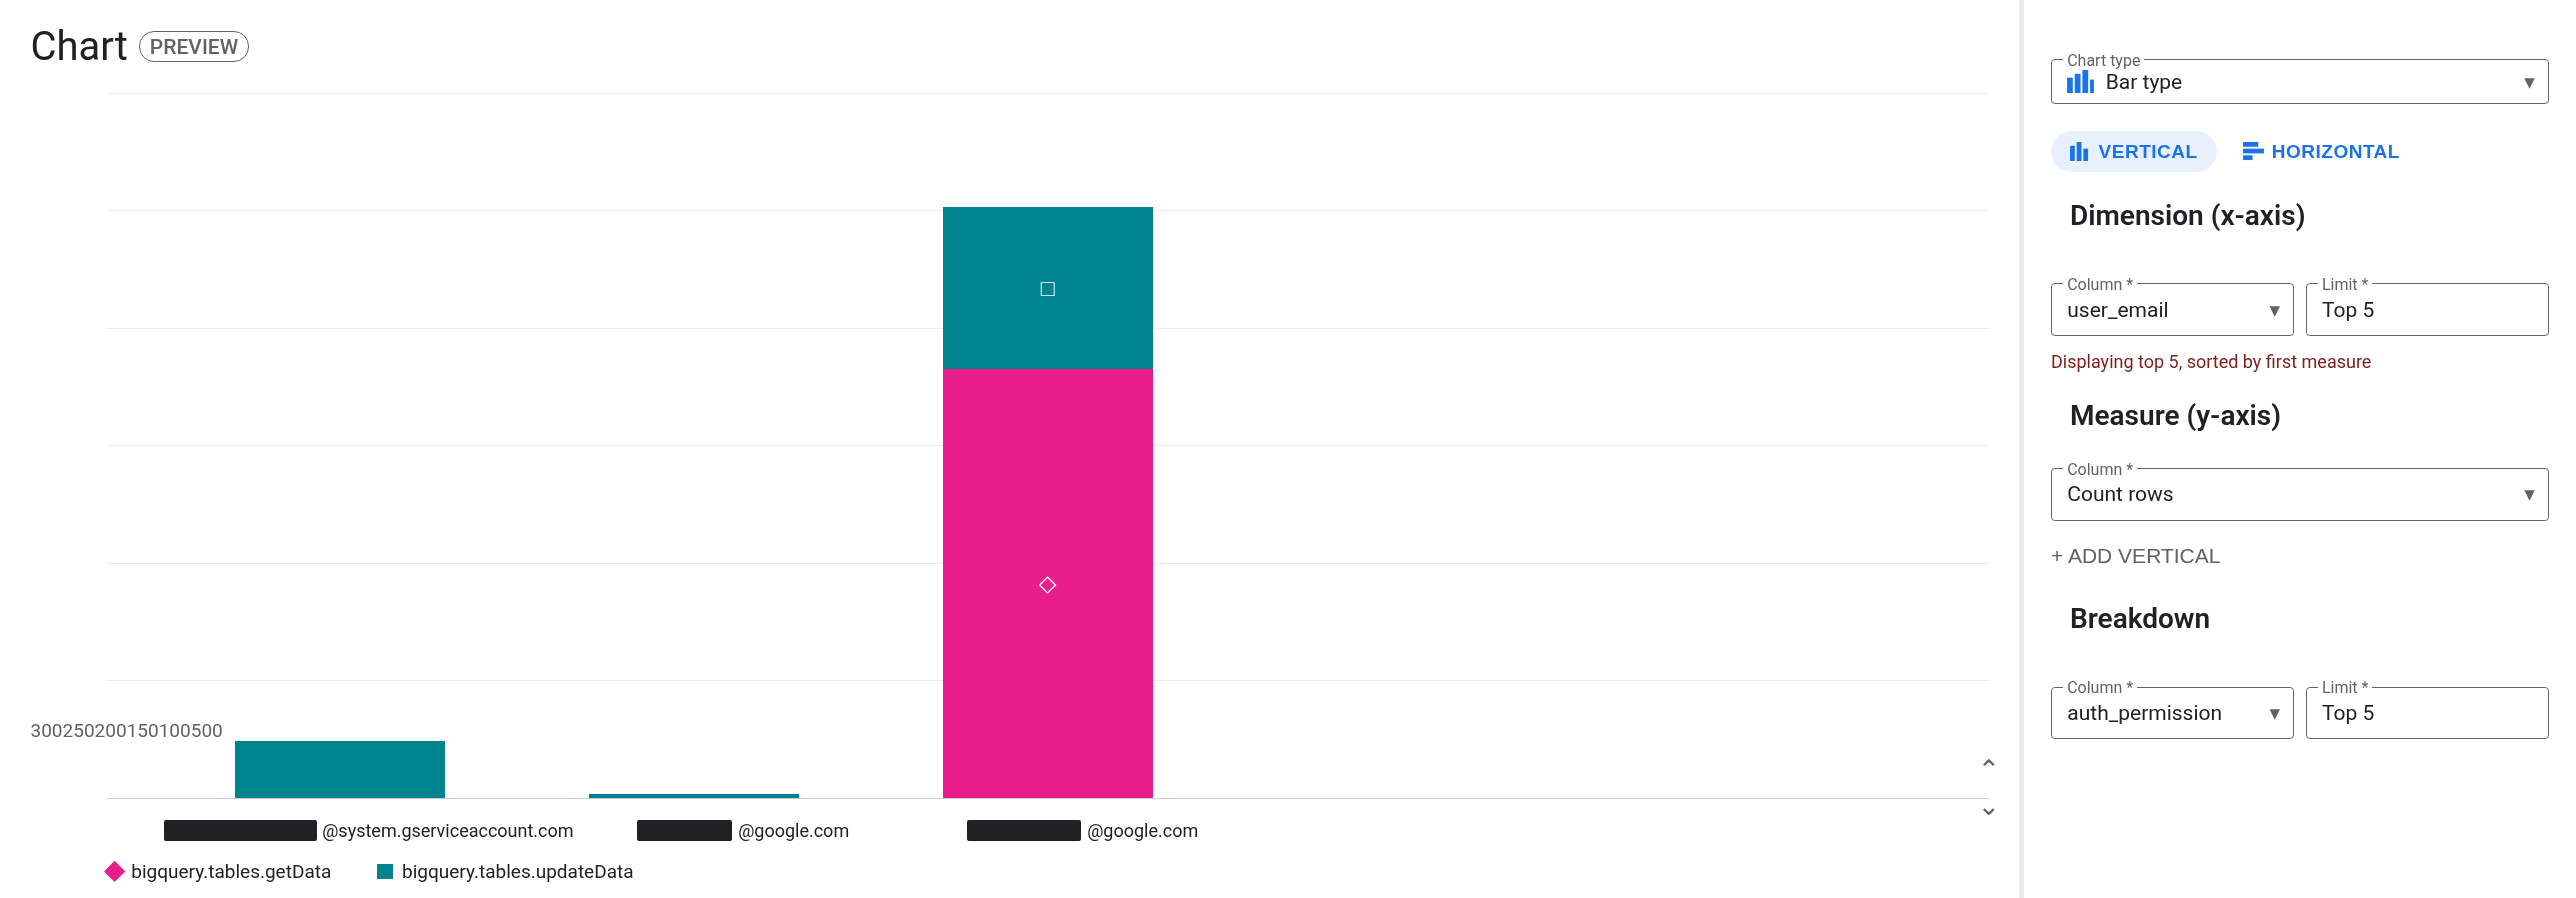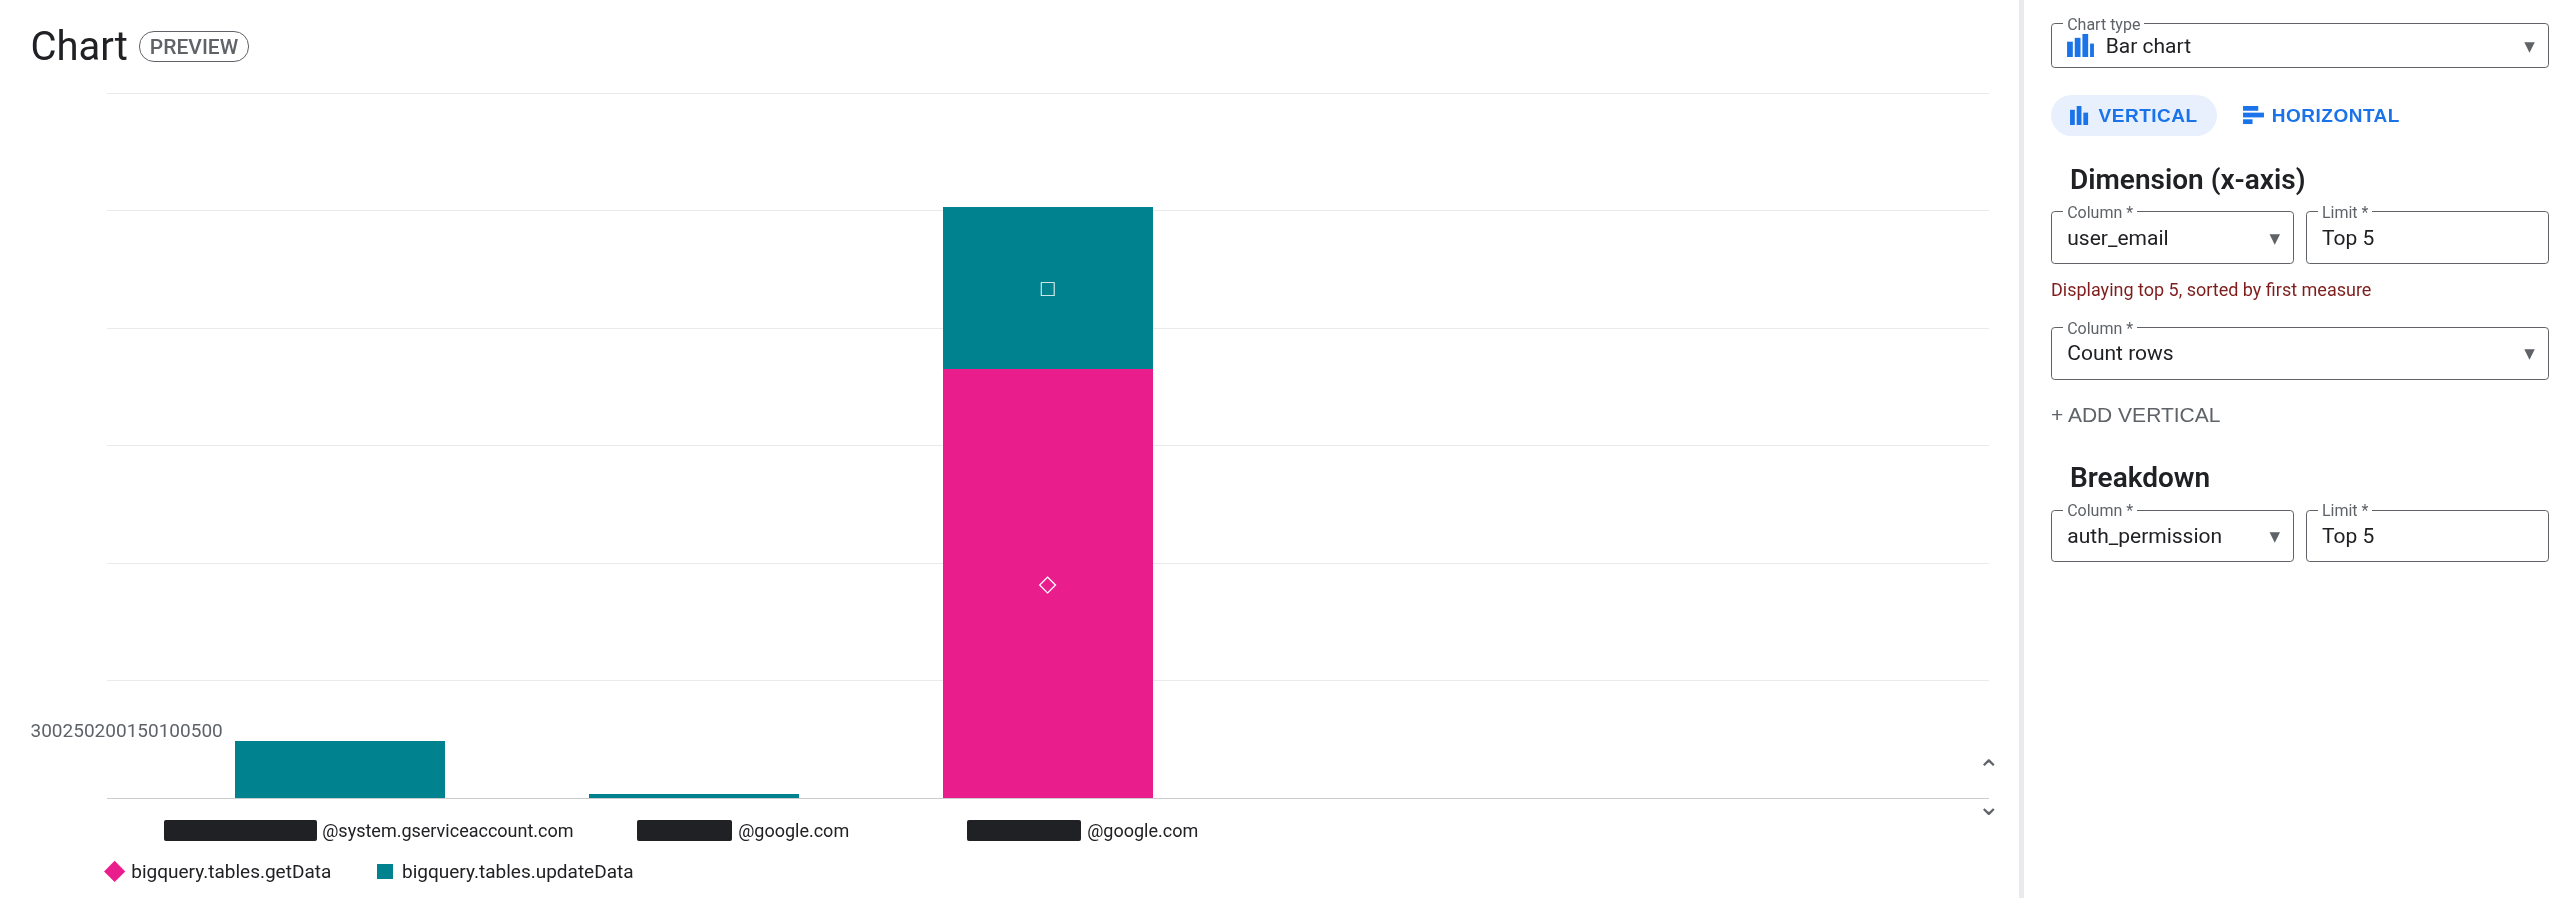--- a/index.html
+++ b/index.html
@@ -226,20 +226,21 @@
     
     .section {
       margin-bottom: 27px;
     }
 
     .field-group {
       border: 1px solid #5f6368;
       border-radius: 3.8px;
       position: relative;
       background: #fff;
+      margin-top: 36px;
     }
 
     .field-label-floating {
       position: absolute;
       top: -9.5px;
       left: 11.4px;
       background: #fff;
       padding: 0 3.8px;
       font-size: 16px;
       color: #5f6368;
@@ -448,21 +449,21 @@
     <div class="field-group" style="position:relative;">
       <span class="field-label-floating">Chart type</span>
       <div style="display:flex; align-items:center; padding: 9.5px 42px 9.5px 15.3px;">
 
         <svg width="27" height="23" viewBox="0 0 28 24" style="margin-right:11.4px;" fill="#1a73e8">
           <rect x="0" y="8" width="6" height="16"></rect>
           <rect x="8" y="4" width="6" height="20"></rect>
           <rect x="16" y="0" width="6" height="24"></rect>
           <rect x="24" y="10" width="4" height="14"></rect>
         </svg>
-        <span style="font-size:21px; color:#202124; flex:1;">Bar chart</span>
+        <span style="font-size:21px; color:#202124; flex:1;">Bar type</span>
       </div>
       <span class="select-arrow">▾</span>
     </div>
   </div>
 
   <div class="orientation-buttons">
     <button class="orient-btn orient-btn-active">
 
       <svg width="21" height="19" viewBox="0 0 22 20" fill="#1a73e8">
         <rect x="0" y="4" width="5" height="16"></rect>
@@ -496,20 +497,21 @@
         <span class="field-label-floating">Limit *</span>
         <div style="padding: 13.3px 15.3px;">
           <span style="font-size:21px; color:#202124;">Top 5</span>
         </div>
       </div>
     </div>
     <div class="hint-text">Displaying top 5, sorted by first measure</div>
   </div>
 
   <div class="section">
+    <div class="section-title">Measure (y-axis)</div>
     <div class="field-group" style="position:relative; margin-bottom:15.3px;">
       <span class="field-label-floating">Column *</span>
       <div style="display:flex; align-items:center; padding: 13.3px 42px 13.3px 15.3px;">
         <span style="font-size:21px; color:#202124;">Count rows</span>
       </div>
       <span class="select-arrow">▾</span>
     </div>
 
     <button class="add-measure-btn">
       <span>+ ADD VERTICAL</span>

